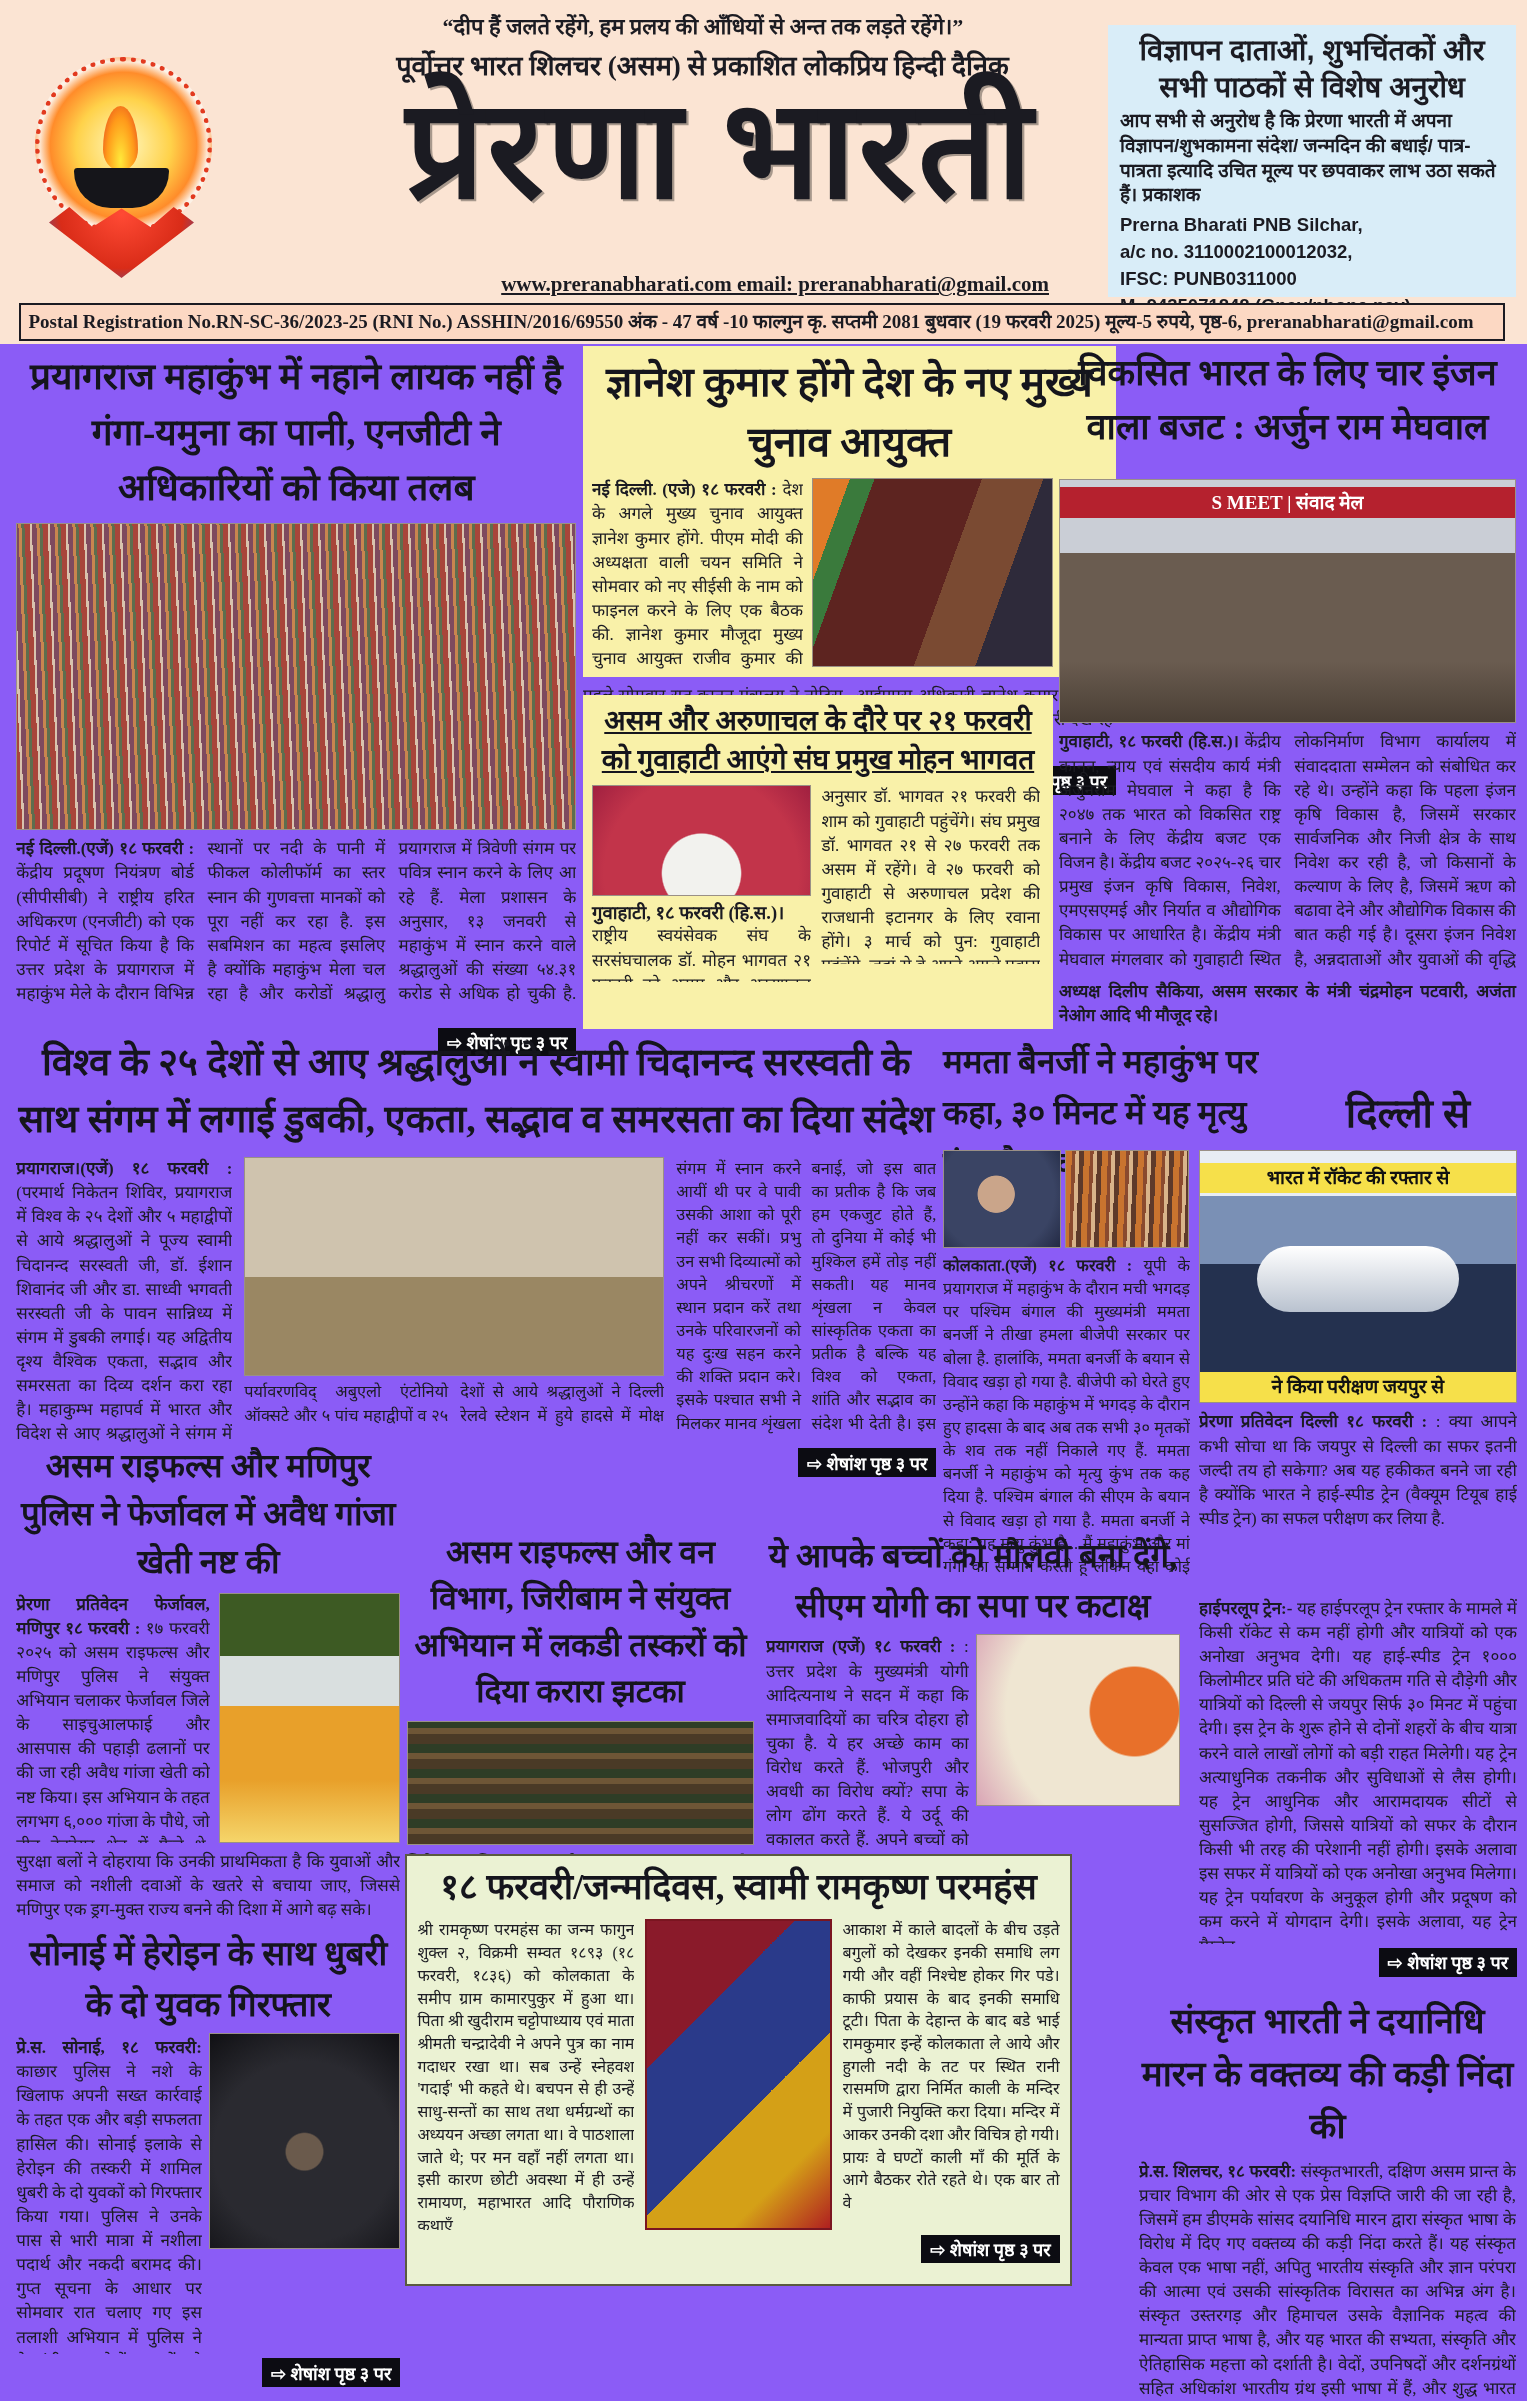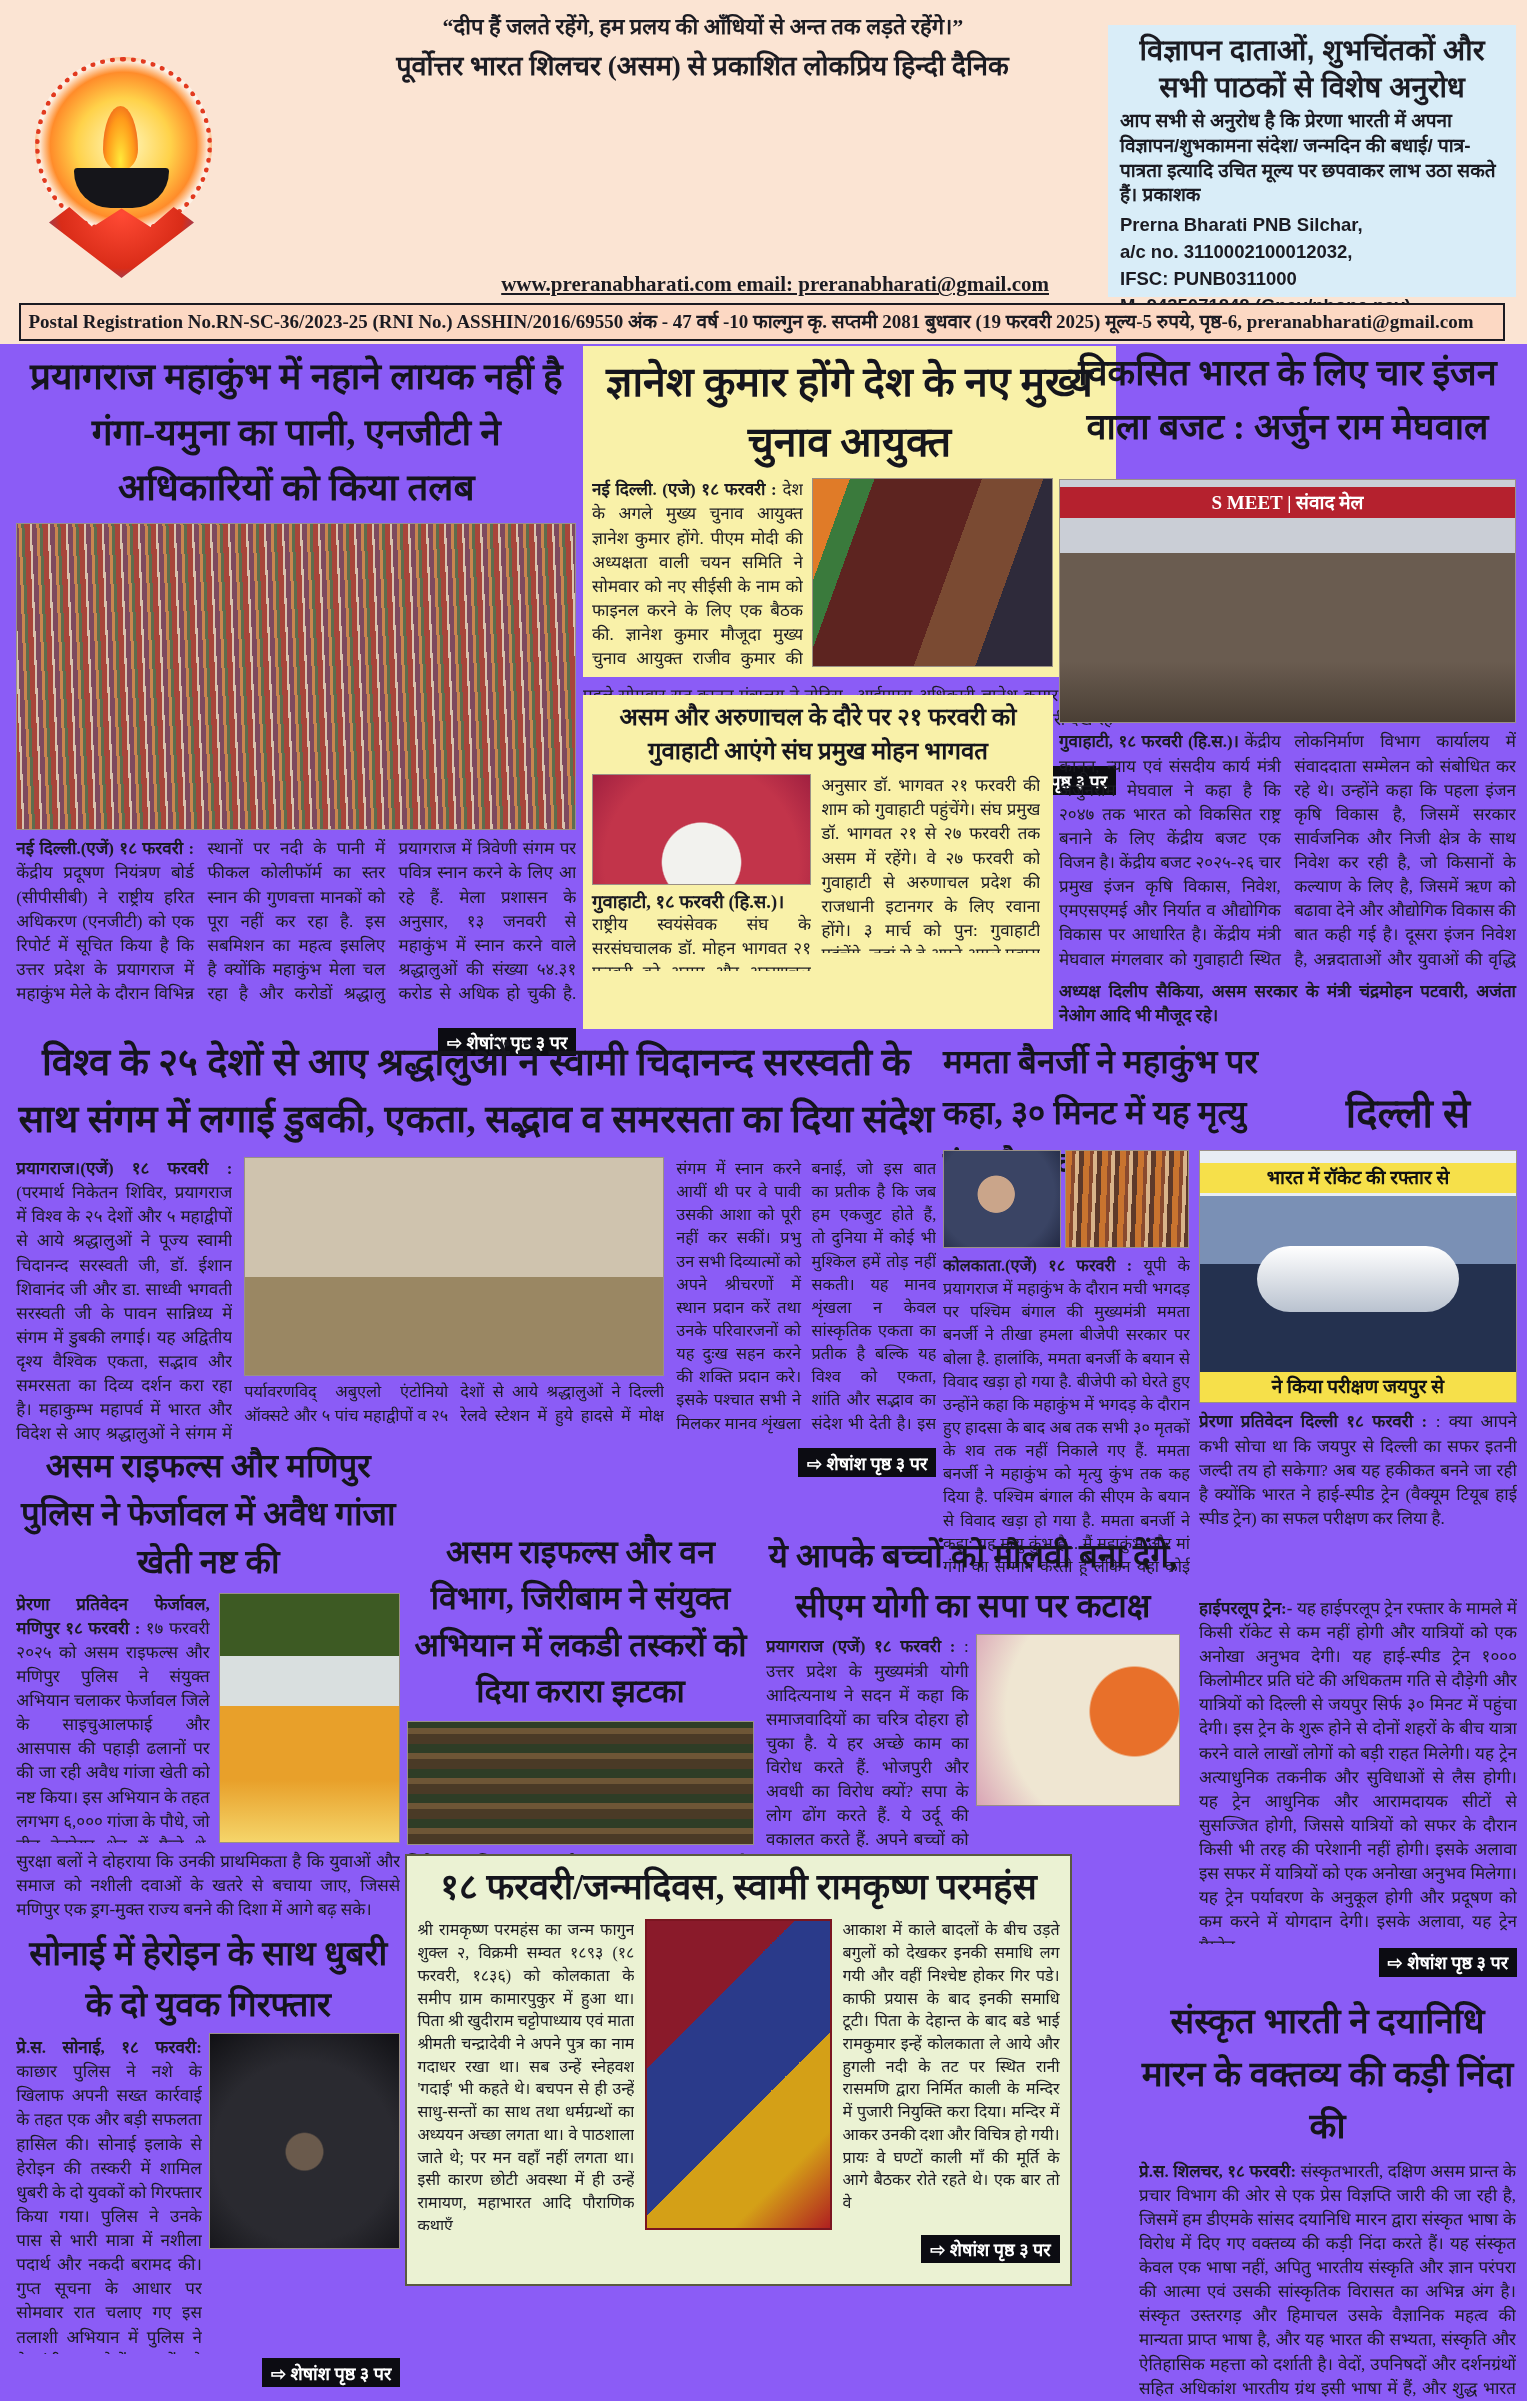--- a/index.html
+++ b/index.html
@@ -58,21 +58,21 @@
   #a1 h2{font-size:37px;line-height:1.5;}
   #a1 .photo{width:100%;height:307px;margin-top:7.4px;}
   #a1 .body{height:186px;margin-top:7.4px;font-size:17px;}
   #a2{left:583px;top:346px;width:533px;}
   #a2 h2{font-size:41px;line-height:1.45;}
   #a2 .row{display:flex;gap:9px;margin-top:6px;}
   #a2 .row .body{width:211px;height:191px;}
   #a2 .row .photo{width:241px;height:189px;}
   #a2 .cont{margin-top:7.4px;height:78px;}
   #a3{left:583px;top:695px;width:470px;background:#f9f1a9;padding:6px 9px;height:334px;}
-  #a3 h2{font-size:24px;line-height:1.4;}
+  #a3 h2{font-size:28px;line-height:1.4;text-decoration:underline;}
   #a3 .row{display:flex;gap:10.4px;margin-top:6px;}
   #a3 .lcol{width:219px;}
   #a3 .photo{width:219px;height:111px;}
   #a3 .lcol .byline{display:block;font-size:18.5px;margin-top:3px;}
   #a3 .lcol .body{height:58px;}
   #a3 .rcol{width:219px;} #a3 .rcol .body{height:179px;}
   #a4{left:1059px;top:346px;width:457px;}
   #a4 h2{font-size:36px;line-height:1.5;}
   #a4 .photo{width:100%;height:244px;margin-top:25px;}
   #a4 .body{height:244px;margin-top:7.4px;}
@@ -130,20 +130,21 @@
   <div class="hdr-bg"></div>
 
   <div class="logo">
     <div class="ring"></div>
     <div class="flame"></div>
     <div class="diya"></div>
     <div class="lotus"></div>
   </div>
   <div class="quote">“दीप हैं जलते रहेंगे, हम प्रलय की आँधियों से अन्त तक लड़ते रहेंगे।”</div>
   <div class="subtitle">पूर्वोत्तर भारत शिलचर (असम) से प्रकाशित लोकप्रिय हिन्दी दैनिक</div>
+  <h1 class="mast-title">प्रेरणा भारती</h1>
   <div class="contact">www.preranabharati.com   email: preranabharati@gmail.com</div>
 
   <aside class="adbox">
     <div class="t">विज्ञापन दाताओं, शुभचिंतकों और सभी पाठकों से विशेष अनुरोध</div>
     <p class="b">आप सभी से अनुरोध है कि प्रेरणा भारती में अपना विज्ञापन/शुभकामना संदेश/ जन्मदिन की बधाई/ पात्र-पात्रता इत्यादि उचित मूल्य पर छपवाकर लाभ उठा सकते हैं। प्रकाशक</p>
     <div class="l">Prerna Bharati  PNB Silchar,</div>
     <div class="l">a/c no. 3110002100012032,</div>
     <div class="l">IFSC: PUNB0311000</div>
     <div class="l">M- 9435071848 (Gpay/phone pay)</div>
   </aside>

